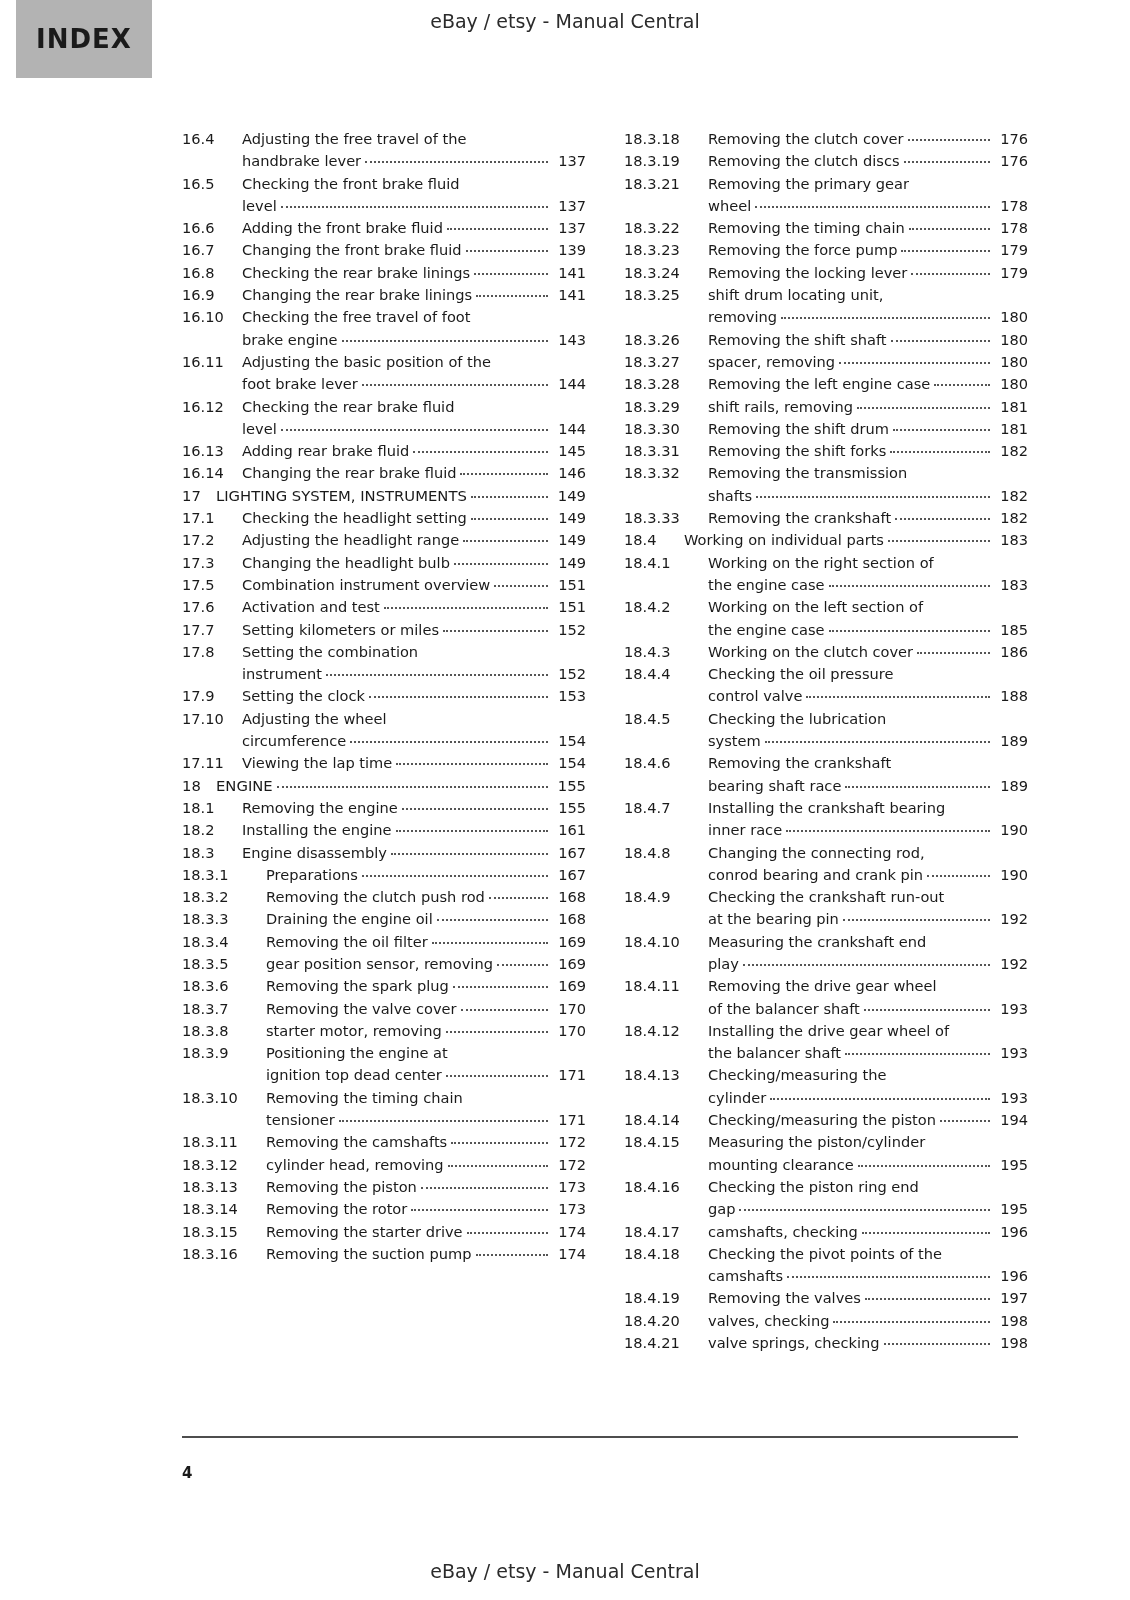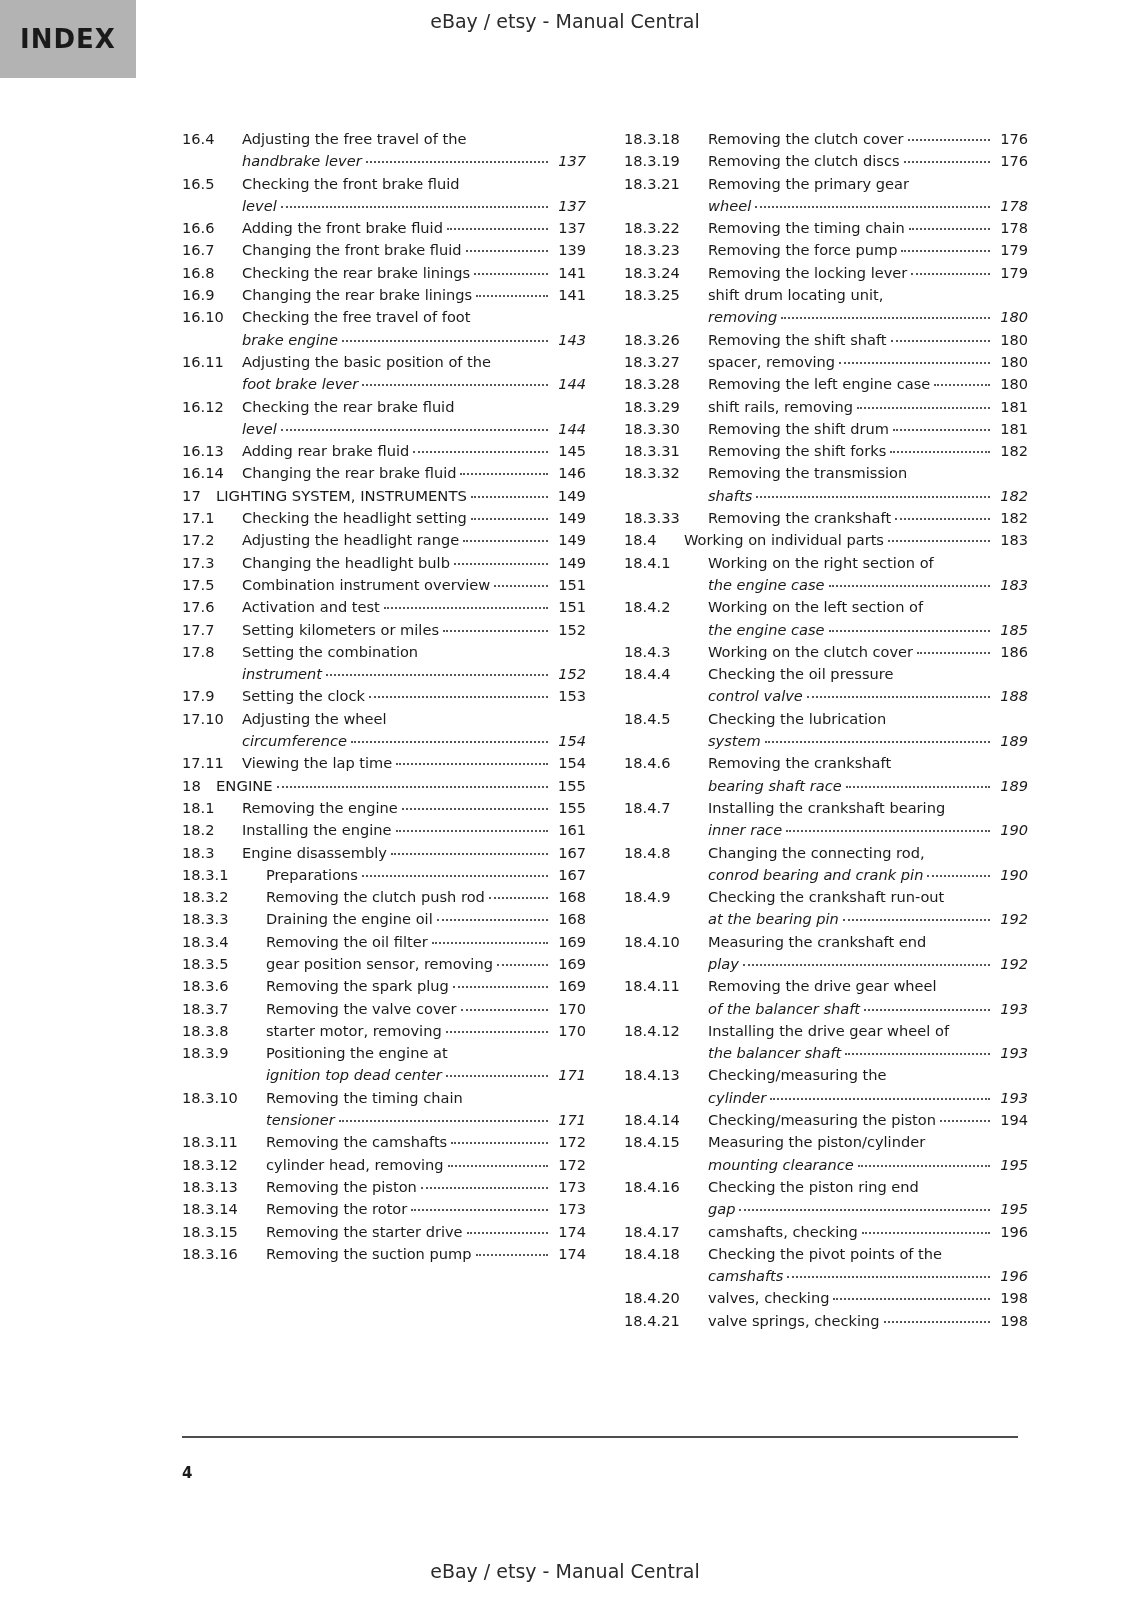--- a/index.html
+++ b/index.html
@@ -16,21 +16,21 @@
     overflow: hidden;
   }
   .page {
     position: relative;
     width: 1130px;
     height: 1600px;
   }
   
   .index-tab {
     position: absolute;
-    left: 0;
+    left: 16px;
     top: 0;
     width: 136px;
     height: 78px;
     background: #b3b3b3;
     display: flex;
     align-items: center;
     justify-content: center;
   }
   .index-tab span {
     font-size: 26px;
@@ -131,21 +131,20 @@
     flex-wrap: wrap;
     flex-direction: column;
   }
   .entry .title-wrap.multiline .title {
     width: 100%;
   }
   .entry .title-wrap.multiline .line2 {
     display: flex;
     width: 100%;
     align-items: flex-start;
-    font-style: italic;
   }
   .line2 .t2 { flex: 0 0 auto; }
 </style>
 </head>
 <body>
 
 <div class="page">
 
   <div class="index-tab">
     <span>INDEX</span>
@@ -840,20 +839,28 @@
           <div class="title-wrap multiline">
             <span class="title">Checking the pivot points of the</span>
             <div class="line2">
               <span class="t2">camshafts</span>
               <span class="dots"></span>
               <span class="pg">196</span>
             </div>
           </div>
         </div>
         <div class="entry lvl3">
+          <div class="num">18.4.19</div>
+          <div class="title-wrap">
+            <span class="title">Removing the valves</span>
+            <span class="dots"></span>
+            <span class="pg">197</span>
+          </div>
+        </div>
+        <div class="entry lvl3">
           <div class="num">18.4.20</div>
           <div class="title-wrap">
             <span class="title">valves, checking</span>
             <span class="dots"></span>
             <span class="pg">198</span>
           </div>
         </div>
         <div class="entry lvl3">
           <div class="num">18.4.21</div>
           <div class="title-wrap">

